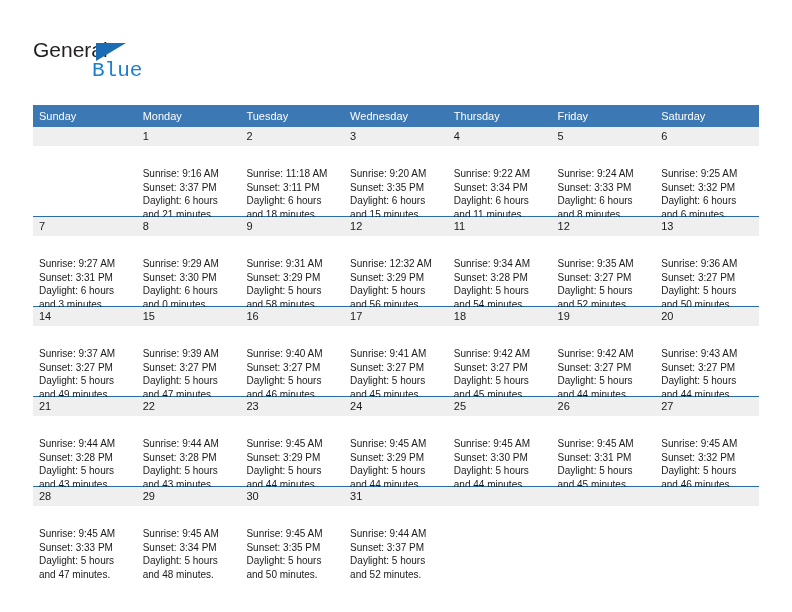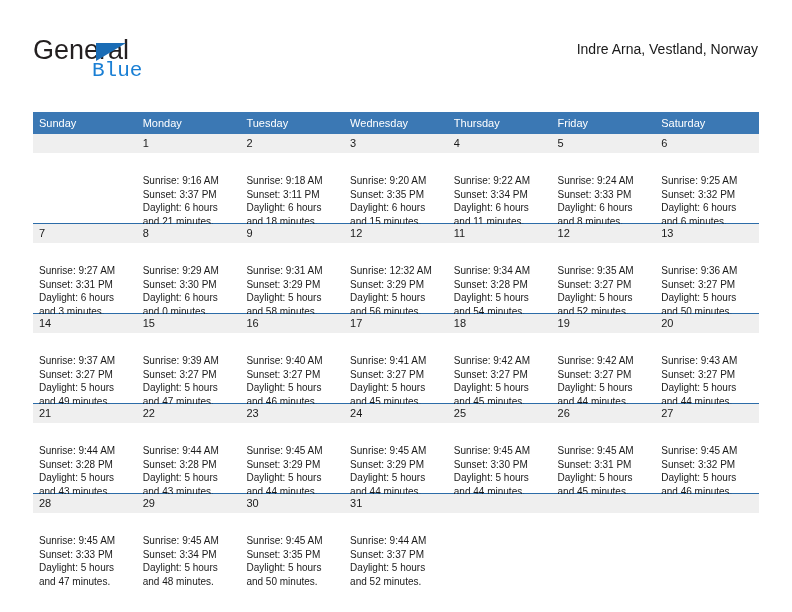--- a/index.html
+++ b/index.html
@@ -31,21 +31,21 @@
   .logo {
     position: absolute;
     left: 33px;
     top: 38px;
     width: 130px;
     height: 46px;
   }
   .logo-general {
     position: absolute;
     left: 0; top: 0;
-    font-size: 27px;
+    font-size: 21px;
     color: #231f20;
     letter-spacing: 0px;
     line-height: 24px;
     font-family: "Liberation Sans", sans-serif;
   }
   .logo-triangle {
     position: absolute;
     left: 63px;
     top: 5px;
     width: 0; height: 0;
@@ -78,21 +78,21 @@
     font-size: 14px;
     color: #1a1a1a;
     line-height: 18px;
     margin-top: 7px;
   }
 
   
   .calendar {
     position: absolute;
     left: 33px;
-    top: 112px;
+    top: 105px;
     width: 726px;
     border-collapse: collapse;
     table-layout: fixed;
   }
   .calendar col { width: 103.71px; }
 
   .dow-row th {
     background: #3b78b4;
     color: #ffffff;
     font-size: 11px;
@@ -142,21 +142,20 @@
 
   <div class="header">
 
     <div class="logo">
       <span class="logo-general">General</span>
       <span class="logo-triangle"></span>
       <span class="logo-blue">Blue</span>
     </div>
 
     <div class="title-block">
-      <div class="cal-subtitle">Indre Arna, Vestland, Norway</div>
     </div>
 
   </div>
 
   <table class="calendar">
     <colgroup>
       <col>
         <col>
         <col>
         <col>
@@ -197,21 +196,21 @@
                 <div>Sunset: 3:37 PM</div>
                 <div>Daylight: 6 hours</div>
                 <div>and 21 minutes.</div>
               </div>
             </div>
           </td>
         <td>
             <div class="cell">
               <div class="daynum-band">2</div>
               <div class="cell-body">
-                <div>Sunrise: 9:18 AM</div>
+                <div>Sunrise: 11:18 AM</div>
                 <div>Sunset: 3:11 PM</div>
                 <div>Daylight: 6 hours</div>
                 <div>and 18 minutes.</div>
               </div>
             </div>
           </td>
         <td>
             <div class="cell">
               <div class="daynum-band">3</div>
               <div class="cell-body">

